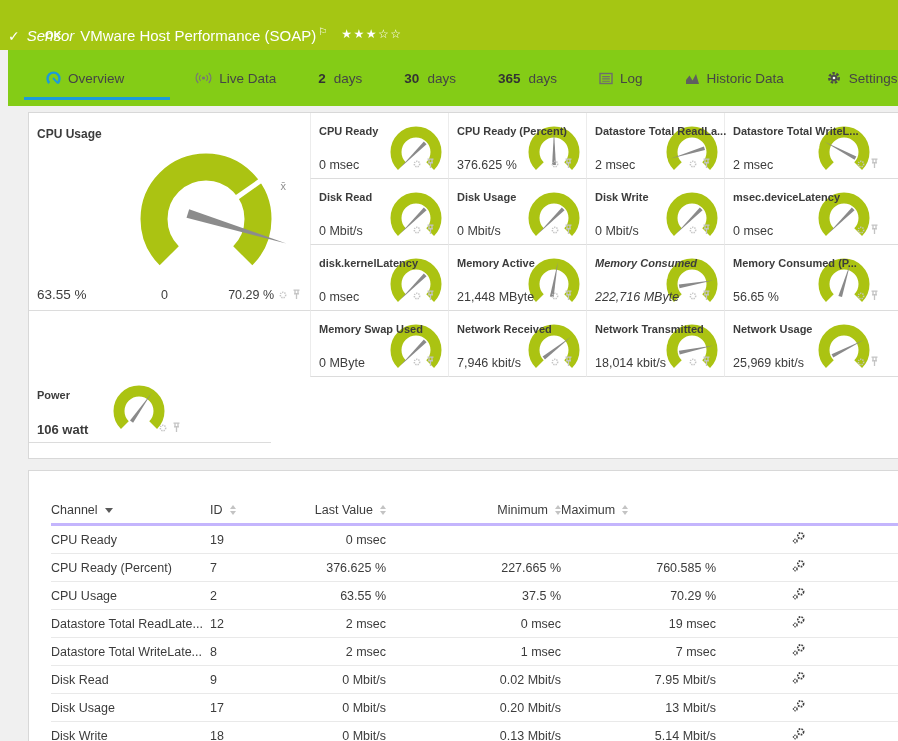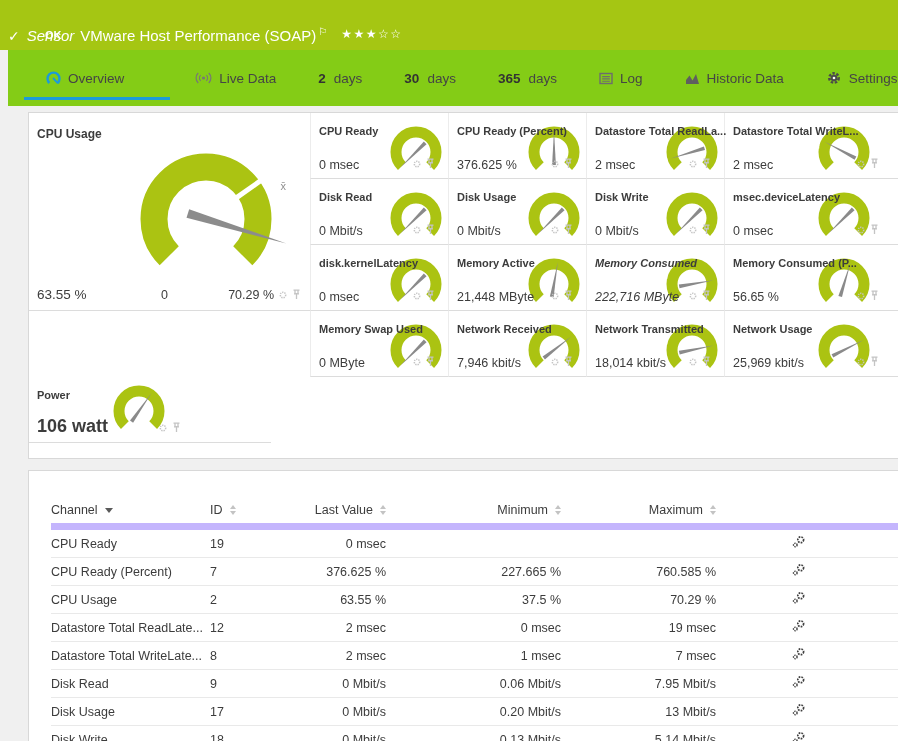--- a/index.html
+++ b/index.html
@@ -38,35 +38,35 @@
   .gcell .gvalue{position:absolute;left:8px;bottom:6px;font-size:12.5px;color:#3c3c3c;white-space:nowrap;}
   .gicons{position:absolute;right:13px;bottom:5px;display:flex;gap:4px;align-items:flex-end;}
   .gcell.wide .gicons{right:19px;}
   .gcell.big{grid-column:1;grid-row:1 / span 3;border-left:none;}
   .gcell.big .gtitle{font-size:12px;top:14px;}
   .gcell.big .gvalue{font-size:13.5px;bottom:8px;}
   .gcell.big .gmin{position:absolute;left:132px;bottom:8px;font-size:12.5px;}
   .gcell.big .gmax{position:absolute;right:36px;bottom:8px;font-size:12.5px;}
   .gcell.big .gicons{right:9px;bottom:6px;}
   .gcell.power{grid-column:1;grid-row:5;border:none;}
-  .gcell.power .gvalue{font-weight:bold;font-size:18px;}
+  .gcell.power .gvalue{font-weight:bold;font-size:13px;}
   .gcell.power svg.sg{left:84px;top:8px;right:auto;}
   .gcell.power .gicons{left:129px;right:auto;bottom:6px;}
   .gcell.power .underline{position:absolute;left:0;bottom:0;width:242px;border-bottom:1px solid #dcdcdc;}
   
   #table-inner{padding-left:22px;}
   .trow{display:flex;align-items:center;height:27px;border-bottom:1px solid #e9e9e9;}
-  .thead{height:26px;margin-top:26px;border-bottom:7px solid #c4b5fd;}
+  .thead{height:26px;margin-top:26px;border-bottom:3px solid #c4b5fd;}
   .th,.td{font-size:12.5px;color:#3c3c3c;white-space:nowrap;}
   .th{display:flex;align-items:center;cursor:pointer;}
   .c-channel{width:148px;}
   .c-id{width:97px;box-sizing:border-box;padding-left:11px;}
   .c-last{width:90px;justify-content:flex-end;text-align:right;}
   .c-min{width:175px;justify-content:flex-end;text-align:right;}
-  .c-max{width:155px;justify-content:flex-end;text-align:right;}
+  .c-max{width:155px;justify-content:flex-start;text-align:right;}
   .c-icon{width:165px;display:flex;justify-content:center;}
   .sort-desc{width:0;height:0;border-left:4px solid transparent;border-right:4px solid transparent;border-top:5px solid #5a5a5a;display:inline-block;margin-left:7px;}
   .sort-both{display:inline-flex;flex-direction:column;gap:2px;margin-left:7px;}
   .sort-both i{width:0;height:0;border-left:3.5px solid transparent;border-right:3.5px solid transparent;display:block;}
   .sort-both .up{border-bottom:4px solid #c3c3c3;}
   .sort-both .down{border-top:4px solid #c3c3c3;}
   .td-link{cursor:pointer;}
 </style>
 </head>
 <body>
@@ -592,21 +592,21 @@
           <span style="cursor:pointer;"><svg width="14" height="14" viewBox="0 0 14 14">
               <circle cx="8.7" cy="4.8" r="2.9" fill="none" stroke="#3f3f3f" stroke-width="1.7" stroke-dasharray="1.7,1.1"></circle>
               <circle cx="3.3" cy="10" r="1.8" fill="none" stroke="#3f3f3f" stroke-width="1.4" stroke-dasharray="1.3,0.9"></circle>
             </svg></span>
         </span>
       </div>
       <div class="trow">
         <span class="td c-channel td-link">Disk Read</span>
         <span class="td c-id">9</span>
         <span class="td c-last">0 Mbit/s</span>
-        <span class="td c-min">0.06 Mbit/s</span>
+        <span class="td c-min">0.02 Mbit/s</span>
         <span class="td c-max">7.95 Mbit/s</span>
         <span class="td c-icon">
           <span style="cursor:pointer;"><svg width="14" height="14" viewBox="0 0 14 14">
               <circle cx="8.7" cy="4.8" r="2.9" fill="none" stroke="#3f3f3f" stroke-width="1.7" stroke-dasharray="1.7,1.1"></circle>
               <circle cx="3.3" cy="10" r="1.8" fill="none" stroke="#3f3f3f" stroke-width="1.4" stroke-dasharray="1.3,0.9"></circle>
             </svg></span>
         </span>
       </div>
       <div class="trow">
         <span class="td c-channel td-link">Disk Usage</span>

